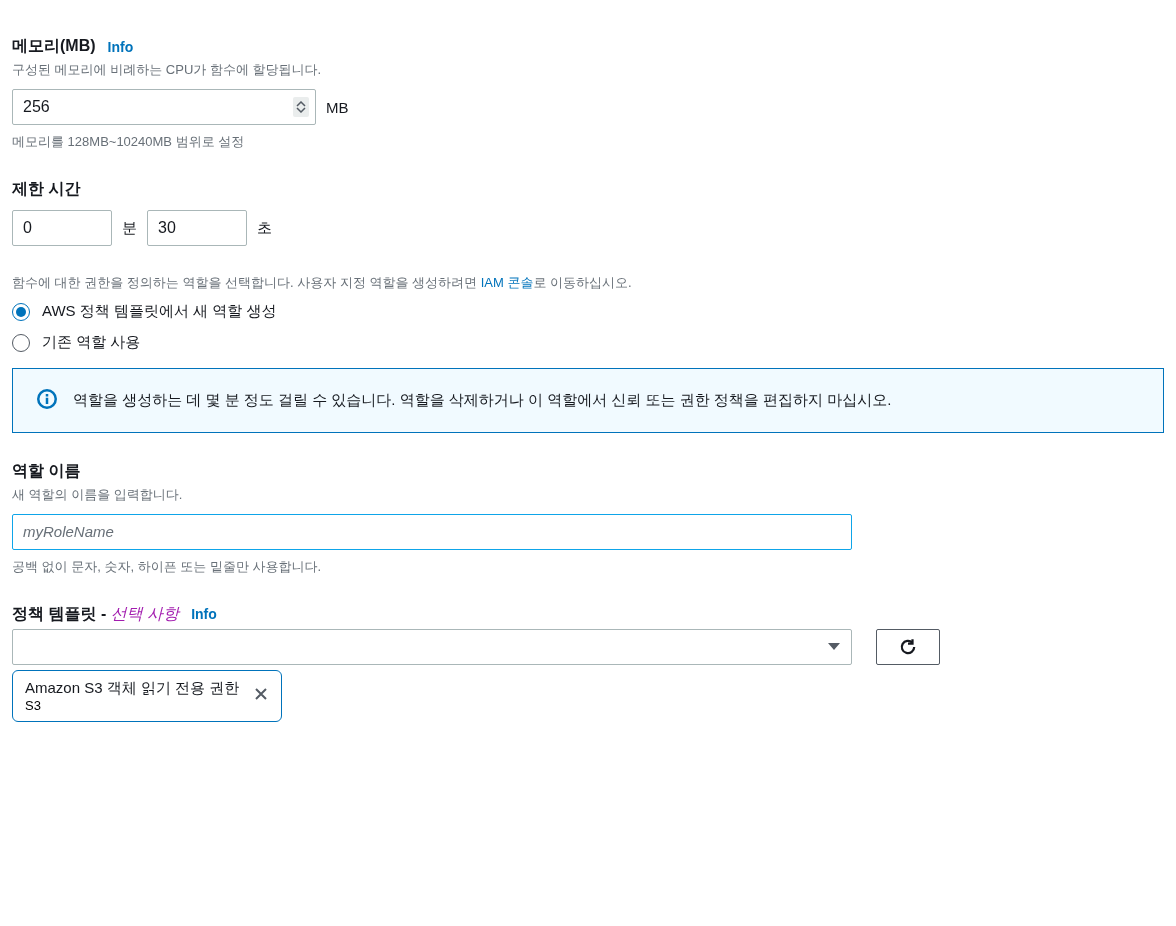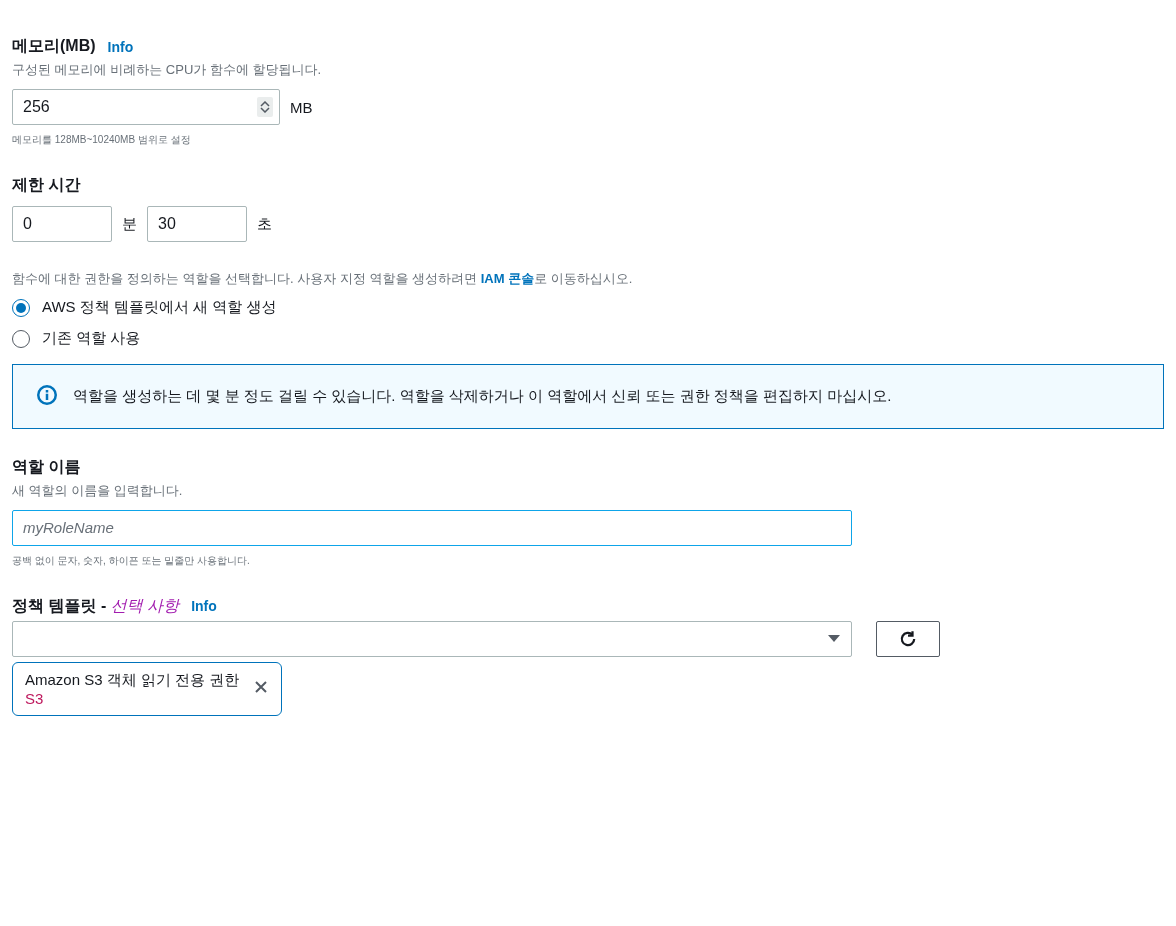--- a/index.html
+++ b/index.html
@@ -35,30 +35,30 @@
       font-size: 14px;
       cursor: pointer;
     }
     .description {
       color: #687078;
       font-size: 13px;
       margin-bottom: 10px;
     }
     .hint {
       color: #687078;
-      font-size: 10px;
+      font-size: 13px;
       margin-top: 8px;
     }
     .input-row {
       display: flex;
       align-items: center;
       gap: 10px;
     }
     .number-input {
-      width: 268px;
+      width: 304px;
       height: 36px;
       border: 1px solid #aab7b8;
       border-radius: 2px;
       padding: 4px 32px 4px 10px;
       font-size: 16px;
       position: relative;
       display: flex;
       align-items: center;
       background: #fff;
     }
@@ -125,21 +125,21 @@
       height: 10px;
       background: #0073bb;
       border-radius: 50%;
     }
     .radio-label {
       font-size: 15px;
       color: #16191f;
     }
     .inline-link {
       color: #0073bb;
-      font-weight: 700;
+      font-weight: 400;
     }
     .info-box {
       border: 1px solid #0073bb;
       background: #f1faff;
       padding: 20px 24px;
       display: flex;
       align-items: flex-start;
       gap: 16px;
       margin-top: 16px;
     }
@@ -220,22 +220,22 @@
     .tag-content {
       display: flex;
       flex-direction: column;
     }
     .tag-title {
       font-size: 15px;
       color: #16191f;
       font-weight: 400;
     }
     .tag-sub {
-      font-size: 15px;
-      color: #be185d;
+      font-size: 13px;
+      color: #000000;
     }
     .tag-close {
       cursor: pointer;
       color: #545b64;
     }
   </style>
 </head>
 <body>
 
 <div class="section">

